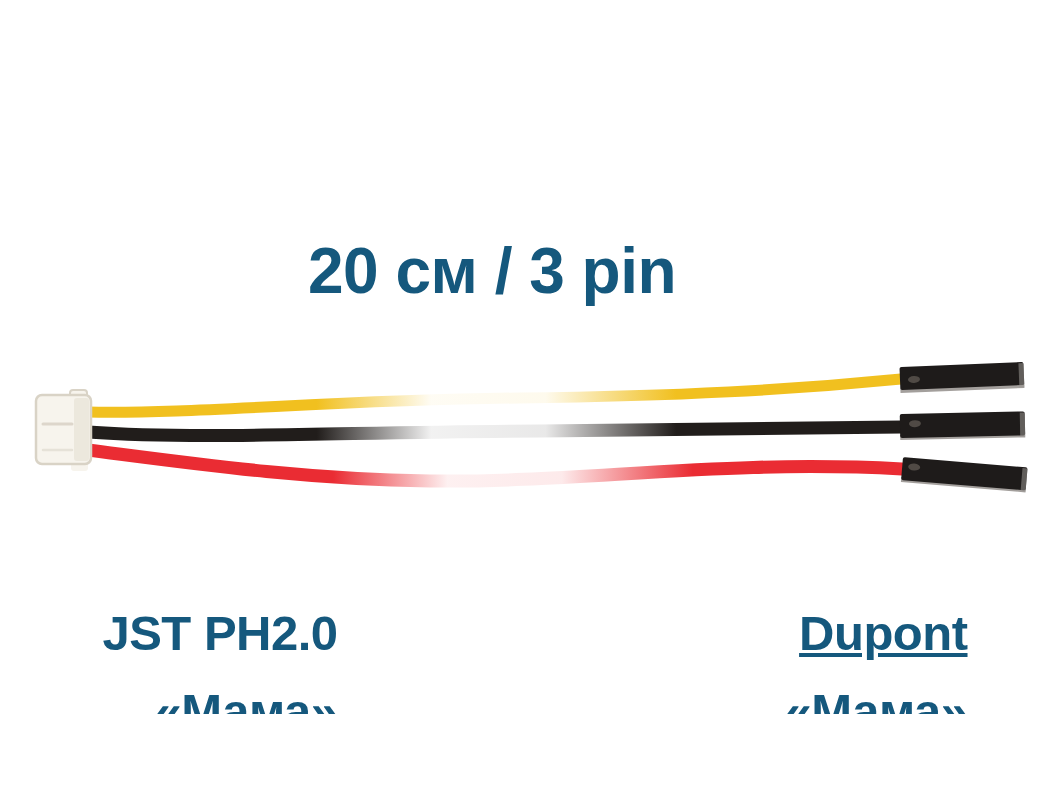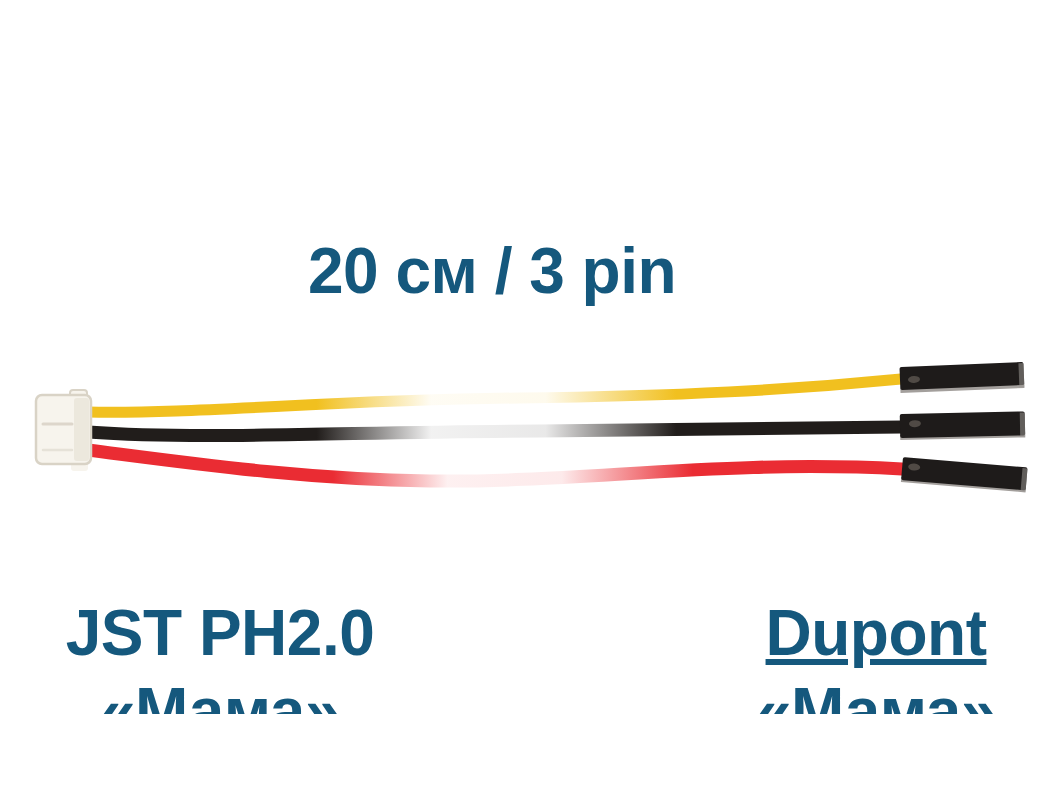--- a/index.html
+++ b/index.html
@@ -25,23 +25,23 @@
   .caption--title {
     left: 492px;
     top: 233px;
     transform: translateX(-50%);
     font-size: 64px;
     line-height: 76px;
   }
   .caption--label {
     top: 594px;
     transform: translateX(-50%);
-    font-size: 64px;
+    font-size: 49px;
     line-height: 78px;
-    text-align: center;
+    text-align: right;
   }
   .caption--left  { left: 220px; }
   .caption--right { left: 876px; text-decoration: underline; }
   .photo {
     position: absolute;
     left: 0;
     top: 0;
   }
 </style>
 </head>

